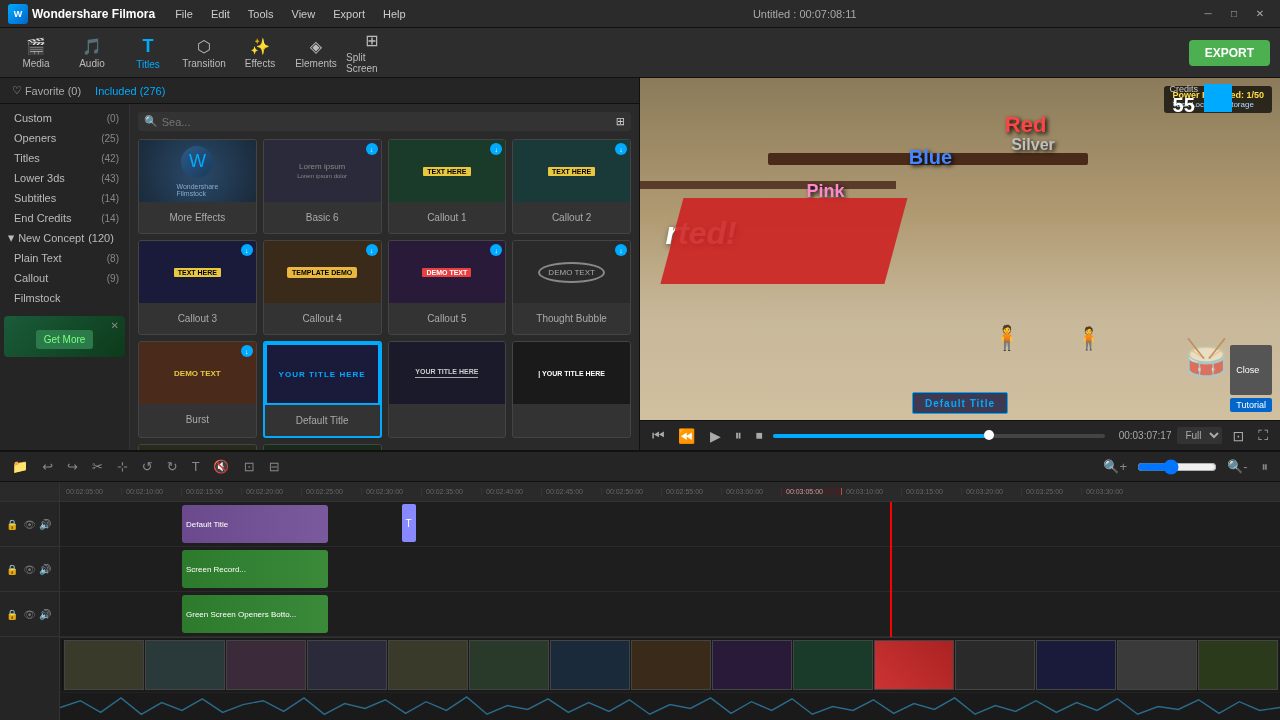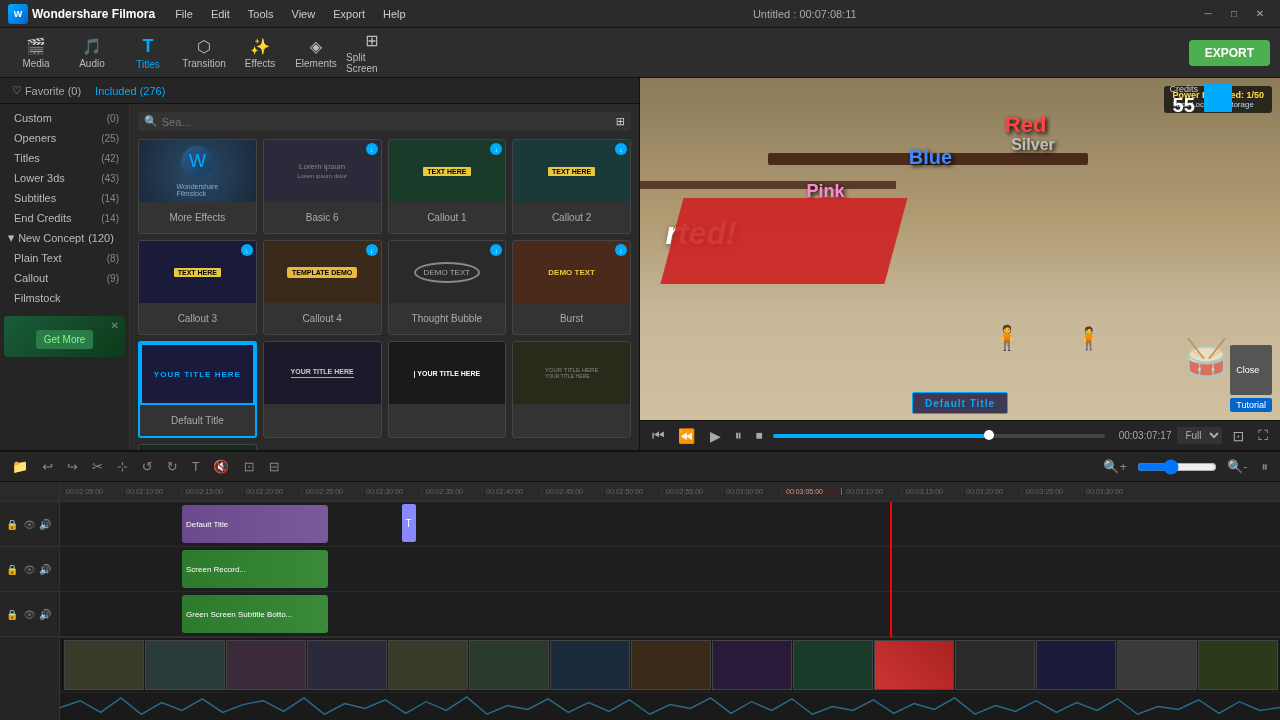--- a/index.html
+++ b/index.html
@@ -270,20 +270,27 @@
           </div>
 
           <div class="thumb-item">
             <div class="thumb-img" style="background:#3a2a1a;">
               <div class="dl-badge">↓</div>
               <div style="background:#e8b840;color:#000;padding:2px 5px;font-size:7px;font-weight:bold;border-radius:2px;">TEMPLATE DEMO</div>
             </div>
             <div class="thumb-label">Callout 4</div>
           </div>
 
+          <div class="thumb-item">
+            <div class="thumb-img" style="background:#2a1a3a;">
+              <div class="dl-badge">↓</div>
+              <div class="demo-text-badge">DEMO TEXT</div>
+            </div>
+            <div class="thumb-label">Callout 5</div>
+          </div>
 
 
 
           <div class="thumb-item">
             <div class="thumb-img thought-bubble">
               <div class="dl-badge">↓</div>
               <div style="border:2px solid #888;border-radius:50%;padding:4px 8px;font-size:8px;color:#aaa;">DEMO TEXT</div>
             </div>
             <div class="thumb-label">Thought Bubble</div>
           </div>
@@ -478,21 +485,21 @@
         </div>
 
         <div class="track-area">
           <div class="track-clip green" style="left:10%;width:12%;">
             <span>Screen Record...</span>
           </div>
         </div>
 
         <div class="track-area">
           <div class="track-clip green" style="left:10%;width:12%;">
-            <span>Green Screen Subtitle Botto...</span>
+            <span>Green Screen Openers Botto...</span>
           </div>
         </div>
       </div>
 
       <div id="filmstrip-track">
         <div style="display:flex;gap:1px;height:100%;align-items:center;overflow:hidden;">
           <div style="width:6px;height:100%;background:#111;"></div>
           <div class="film-thumb" style="background:#3a3a2a;"></div>
           <div class="film-thumb" style="background:#2a3a3a;"></div>
           <div class="film-thumb" style="background:#3a2a3a;"></div>

